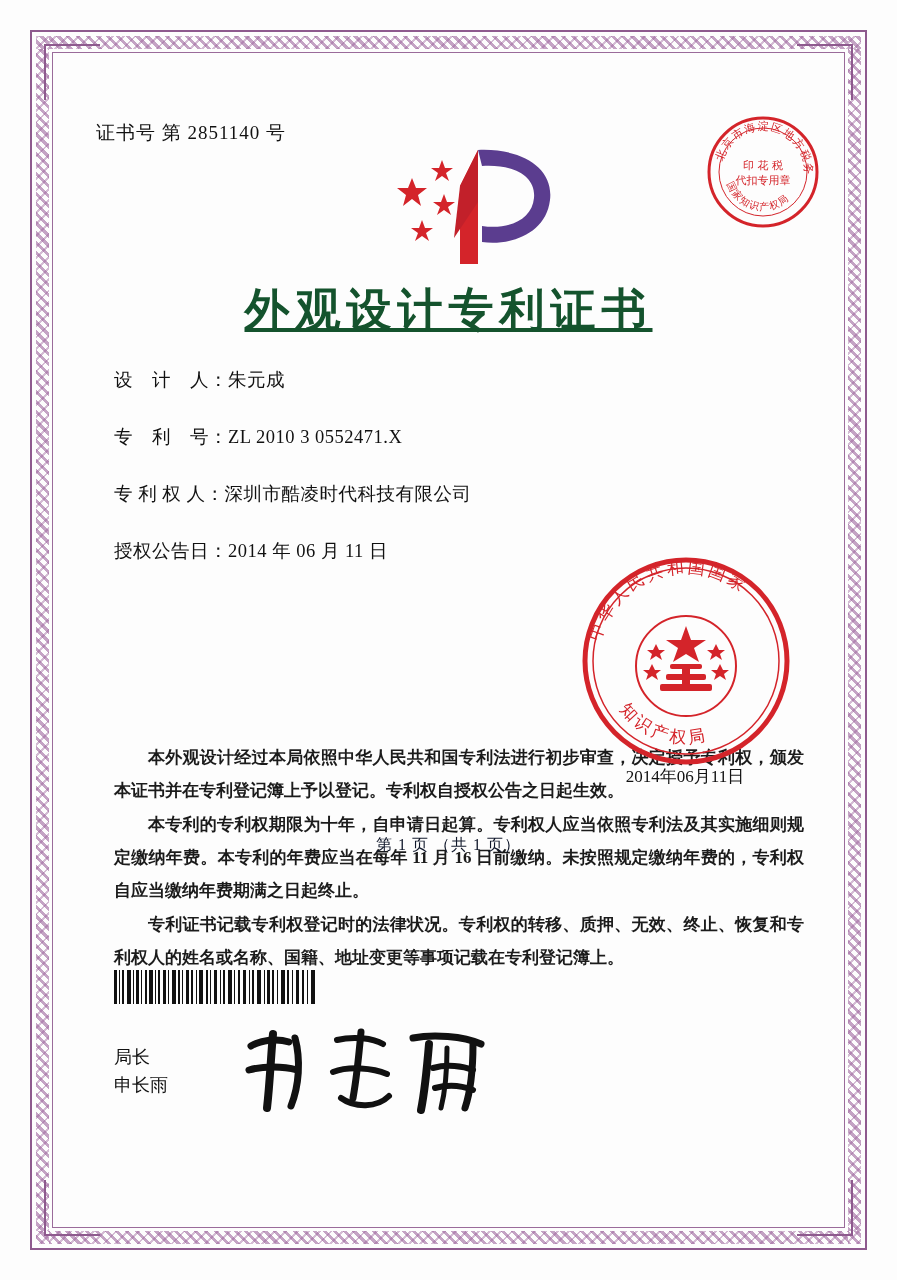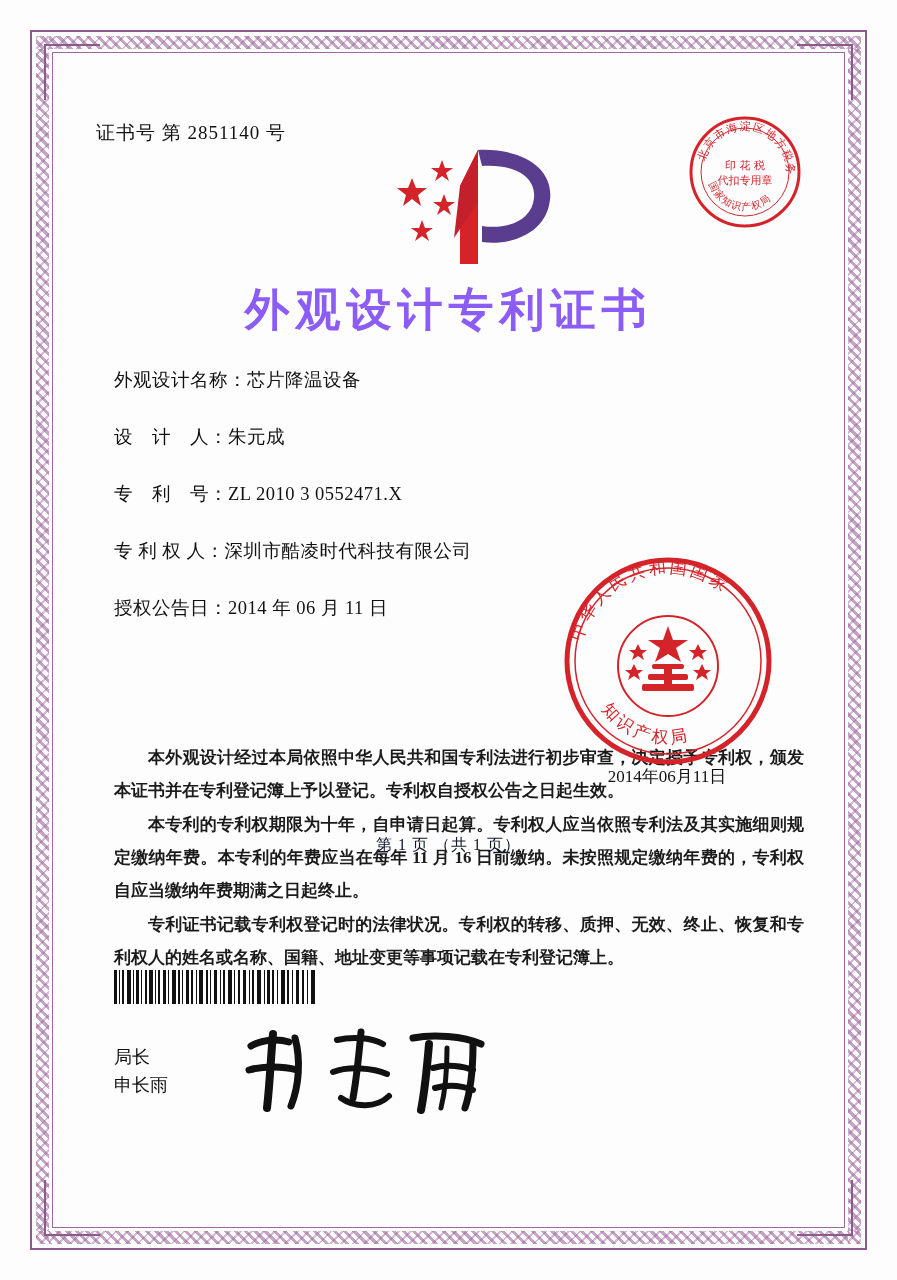--- a/index.html
+++ b/index.html
@@ -78,20 +78,21 @@
   .corner.tr { right: 44px; top: 44px; border-left: none; border-bottom: none; }
   .corner.bl { left: 44px; bottom: 44px; border-right: none; border-top: none; }
   .corner.br { right: 44px; bottom: 44px; border-left: none; border-top: none; }
 
   
   .content {
     position: absolute;
     left: 52px; top: 52px;
     width: 793px;
     height: 828px;
+    padding-left: 18px;
   }
 
   .cert-no {
     position: absolute;
     left: 44px;
     top: 68px;
     font-size: 19px;
     letter-spacing: 1px;
     color: #111;
   }
@@ -117,22 +118,23 @@
 
   .title {
     position: absolute;
     left: 0;
     top: 228px;
     width: 793px;
     text-align: center;
     font-size: 45px;
     font-weight: bold;
     letter-spacing: 6px;
-    color: #8b5cf6;
+    color: #14532d;
     font-family: "DejaVu Serif", serif;
+    text-decoration: underline;
   }
 
   
   .fields {
     position: absolute;
     left: 62px;
     top: 316px;
     width: 680px;
   }
   .field {
@@ -267,21 +269,20 @@
           <textPath href="#botArc" startOffset="10%">国家知识产权局</textPath>
         </text>
         <text x="58" y="55" text-anchor="middle" font-family="&quot;DejaVu Sans&quot;, sans-serif" font-size="11" fill="#d4242a">印 花 税</text>
         <text x="58" y="70" text-anchor="middle" font-family="&quot;DejaVu Sans&quot;, sans-serif" font-size="11" fill="#d4242a">代扣专用章</text>
       </svg>
     </div>
 
     <div class="title">外观设计专利证书</div>
 
     <div class="fields">
-      <div class="field"><span class="label">外观设计名称：</span><span class="value">芯片降温设备</span></div>
       <div class="field"><span class="label">设　计　人：</span><span class="value">朱元成</span></div>
       <div class="field"><span class="label">专　利　号：</span><span class="value">ZL 2010 3 0552471.X</span></div>
       <div class="field"><span class="label">专 利 权 人：</span><span class="value">深圳市酷凌时代科技有限公司</span></div>
       <div class="field"><span class="label">授权公告日：</span><span class="value">2014 年 06 月 11 日</span></div>
     </div>
 
     <div class="paras">
       <p>本外观设计经过本局依照中华人民共和国专利法进行初步审查，决定授予专利权，颁发本证书并在专利登记簿上予以登记。专利权自授权公告之日起生效。</p>
       <p>本专利的专利权期限为十年，自申请日起算。专利权人应当依照专利法及其实施细则规定缴纳年费。本专利的年费应当在每年 11 月 16 日前缴纳。未按照规定缴纳年费的，专利权自应当缴纳年费期满之日起终止。</p>
       <p>专利证书记载专利权登记时的法律状况。专利权的转移、质押、无效、终止、恢复和专利权人的姓名或名称、国籍、地址变更等事项记载在专利登记簿上。</p>

